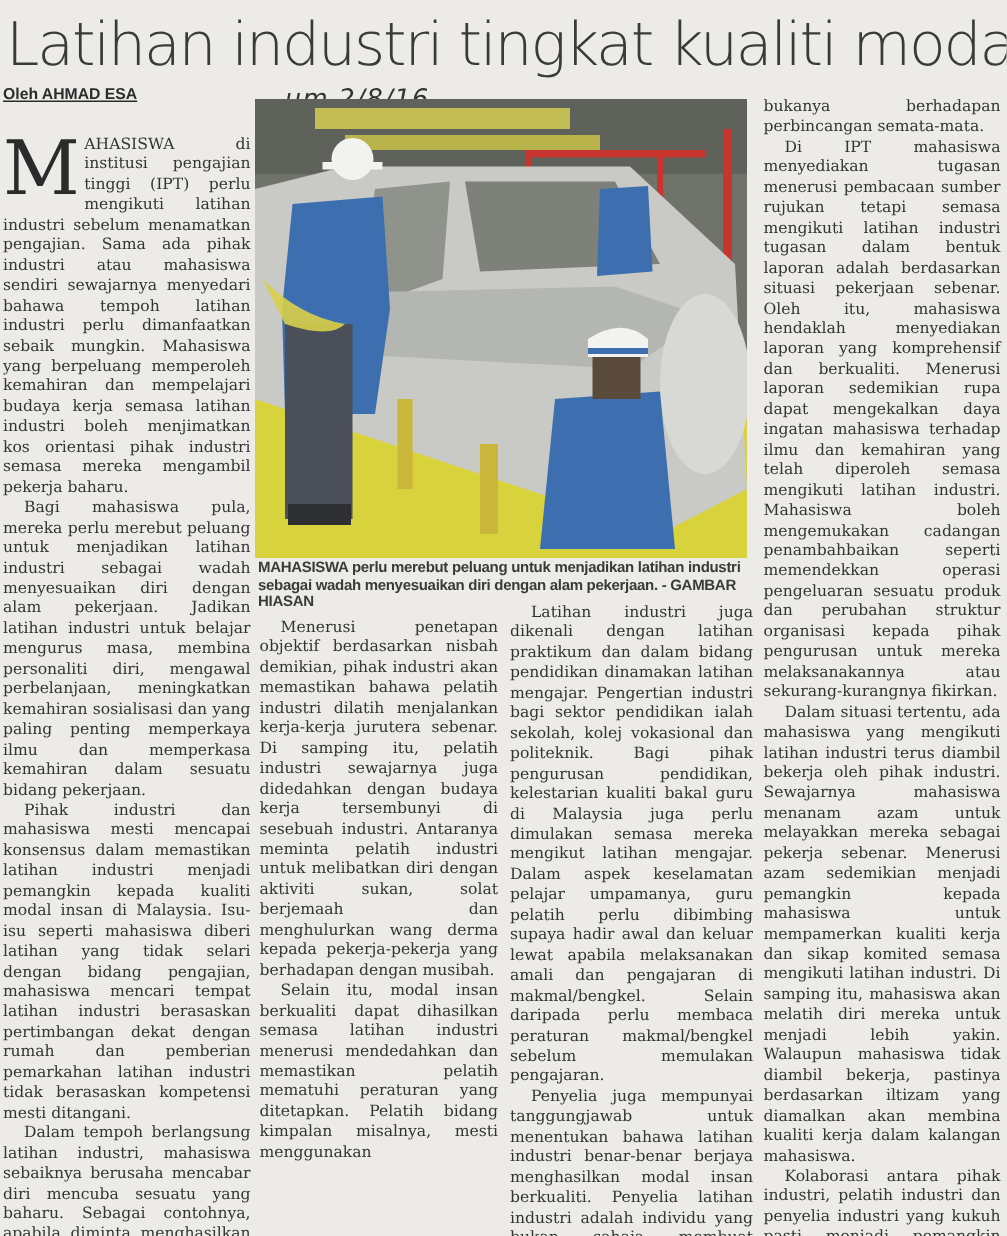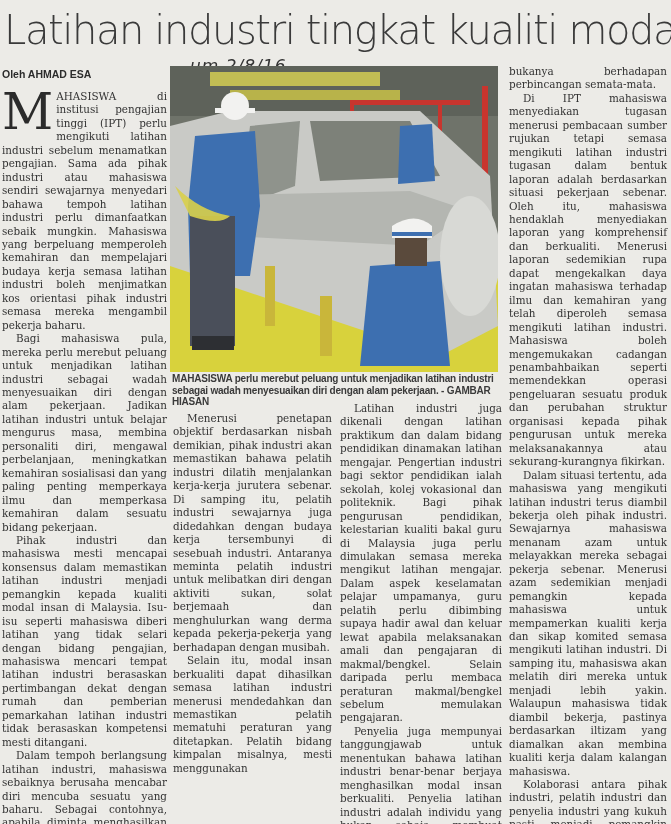--- a/index.html
+++ b/index.html
@@ -15,23 +15,23 @@
     font-family:"DejaVu Sans", sans-serif; font-weight:300;
     font-size:40px; line-height:56px; letter-spacing:-1.4px;
     color:#3a3a3a; white-space:nowrap;
   }
   .handwriting {
     position:absolute; left:190px; top:56px;
     font-family:"DejaVu Sans", sans-serif; font-size:17px; color:#333;
     font-style:italic; letter-spacing:1px;
   }
   .byline {
-    position:absolute; left:2px; top:68px;
+    position:absolute; left:2px; top:57px;
     font-family:"Liberation Sans", sans-serif; font-weight:bold;
-    font-size:10.5px; color:#2c2c2c;
+    font-size:10.5px; color:#2c2c2c;text-decoration:underline;
   }
   .col {
     position:absolute;
     font-size:10.4px; line-height:13.45px;
     text-align:justify; hyphens:manual;
     color:#333;
   }
   .col p { margin:0; text-indent:14px; }
   .col p.first { text-indent:0; }
   .dropcap {

